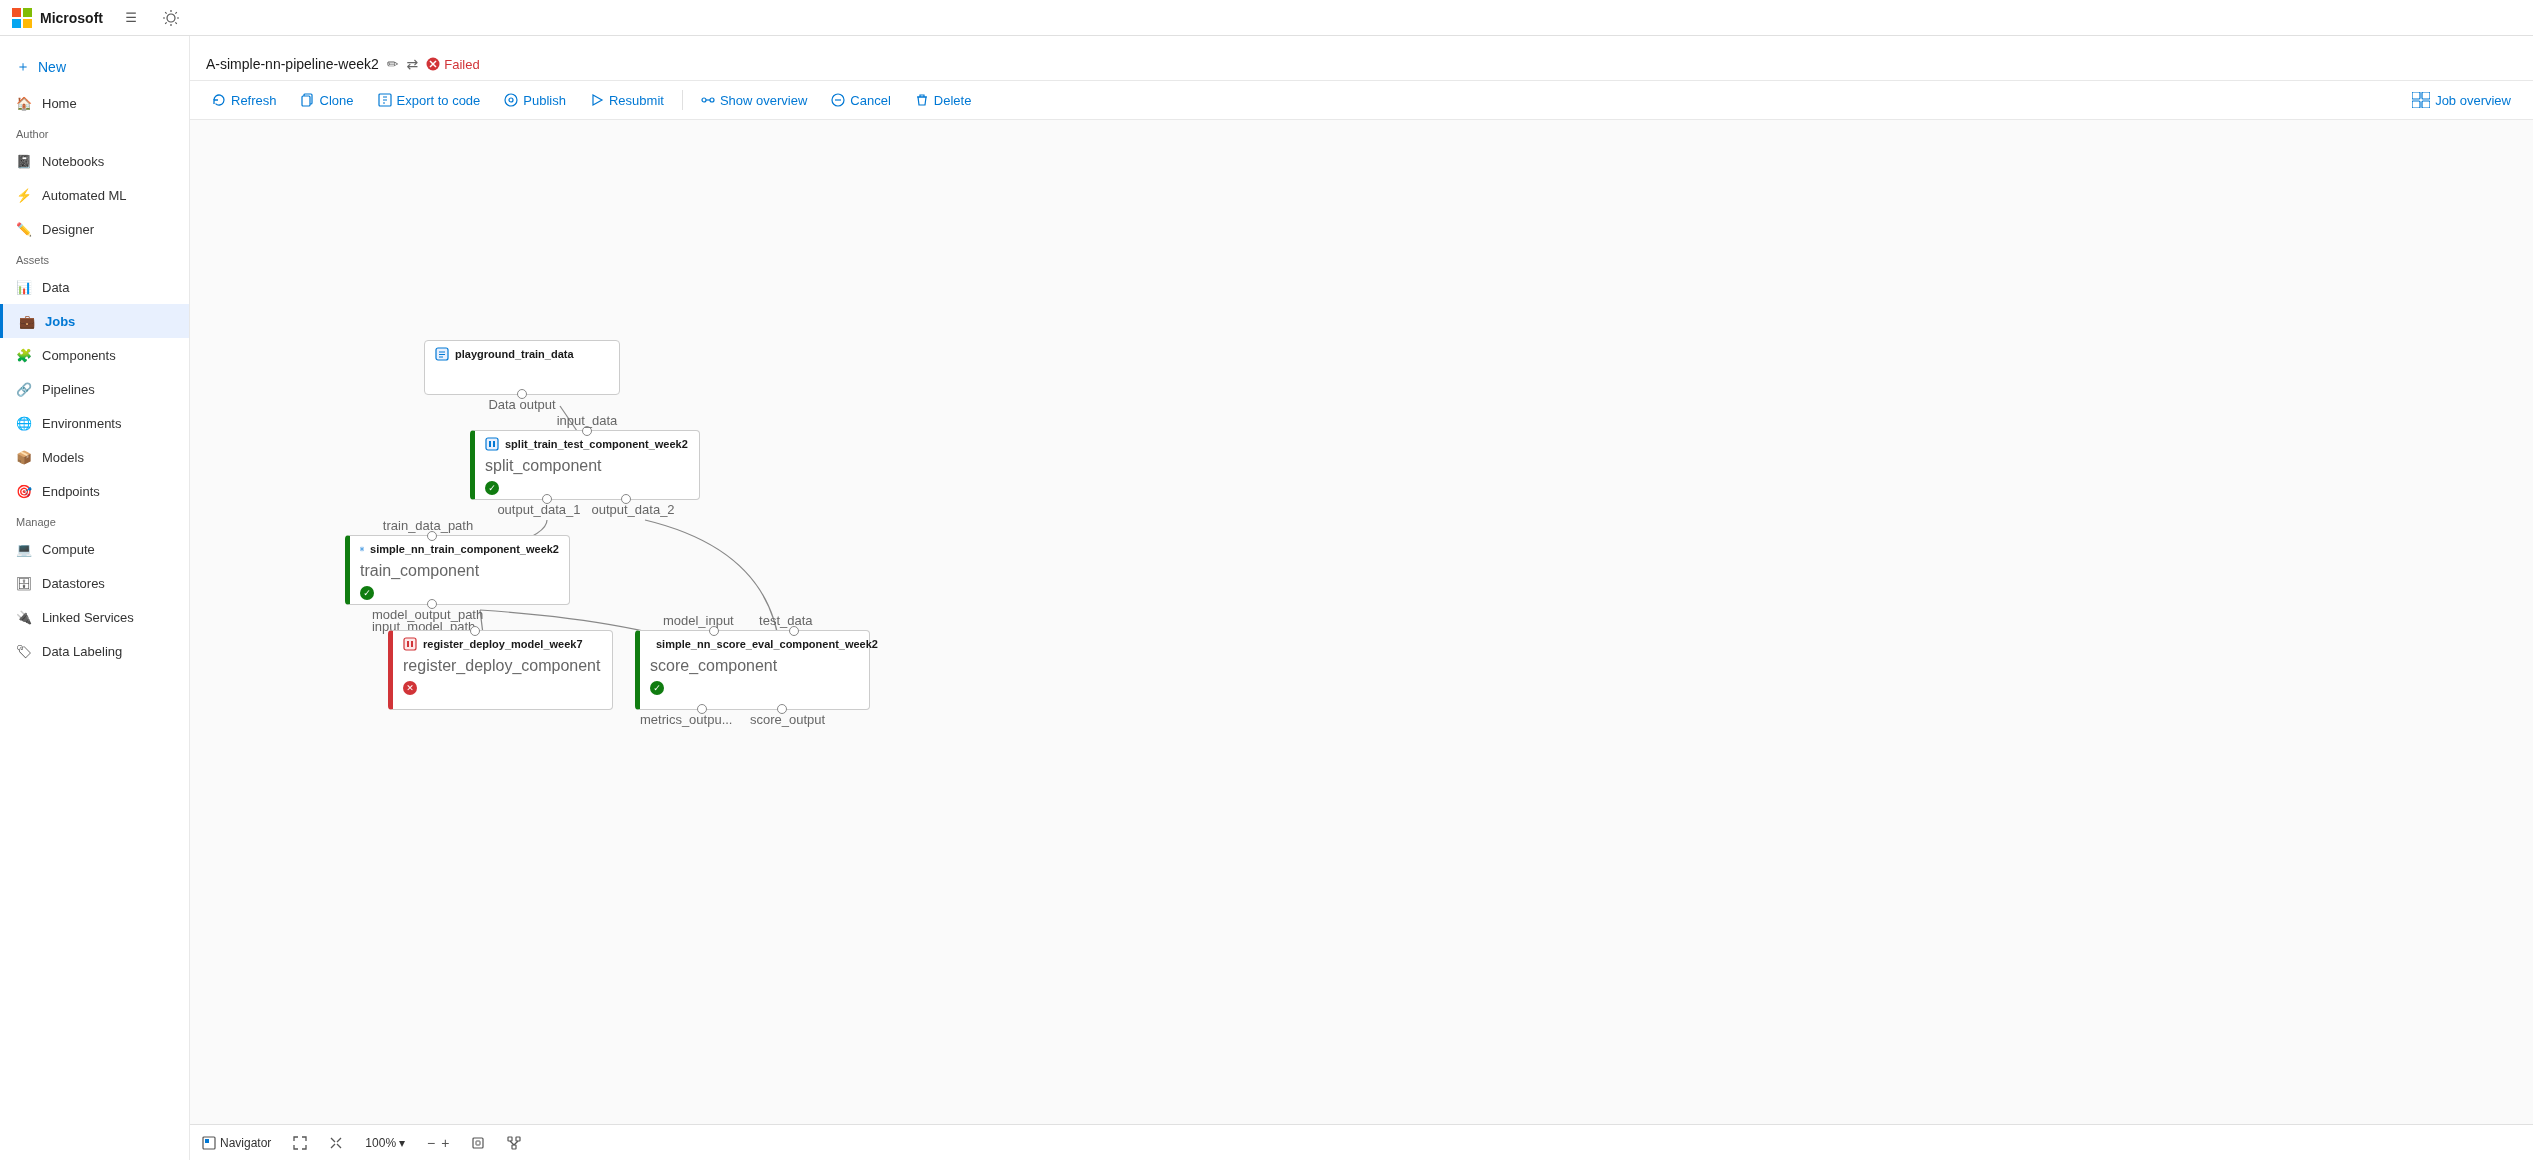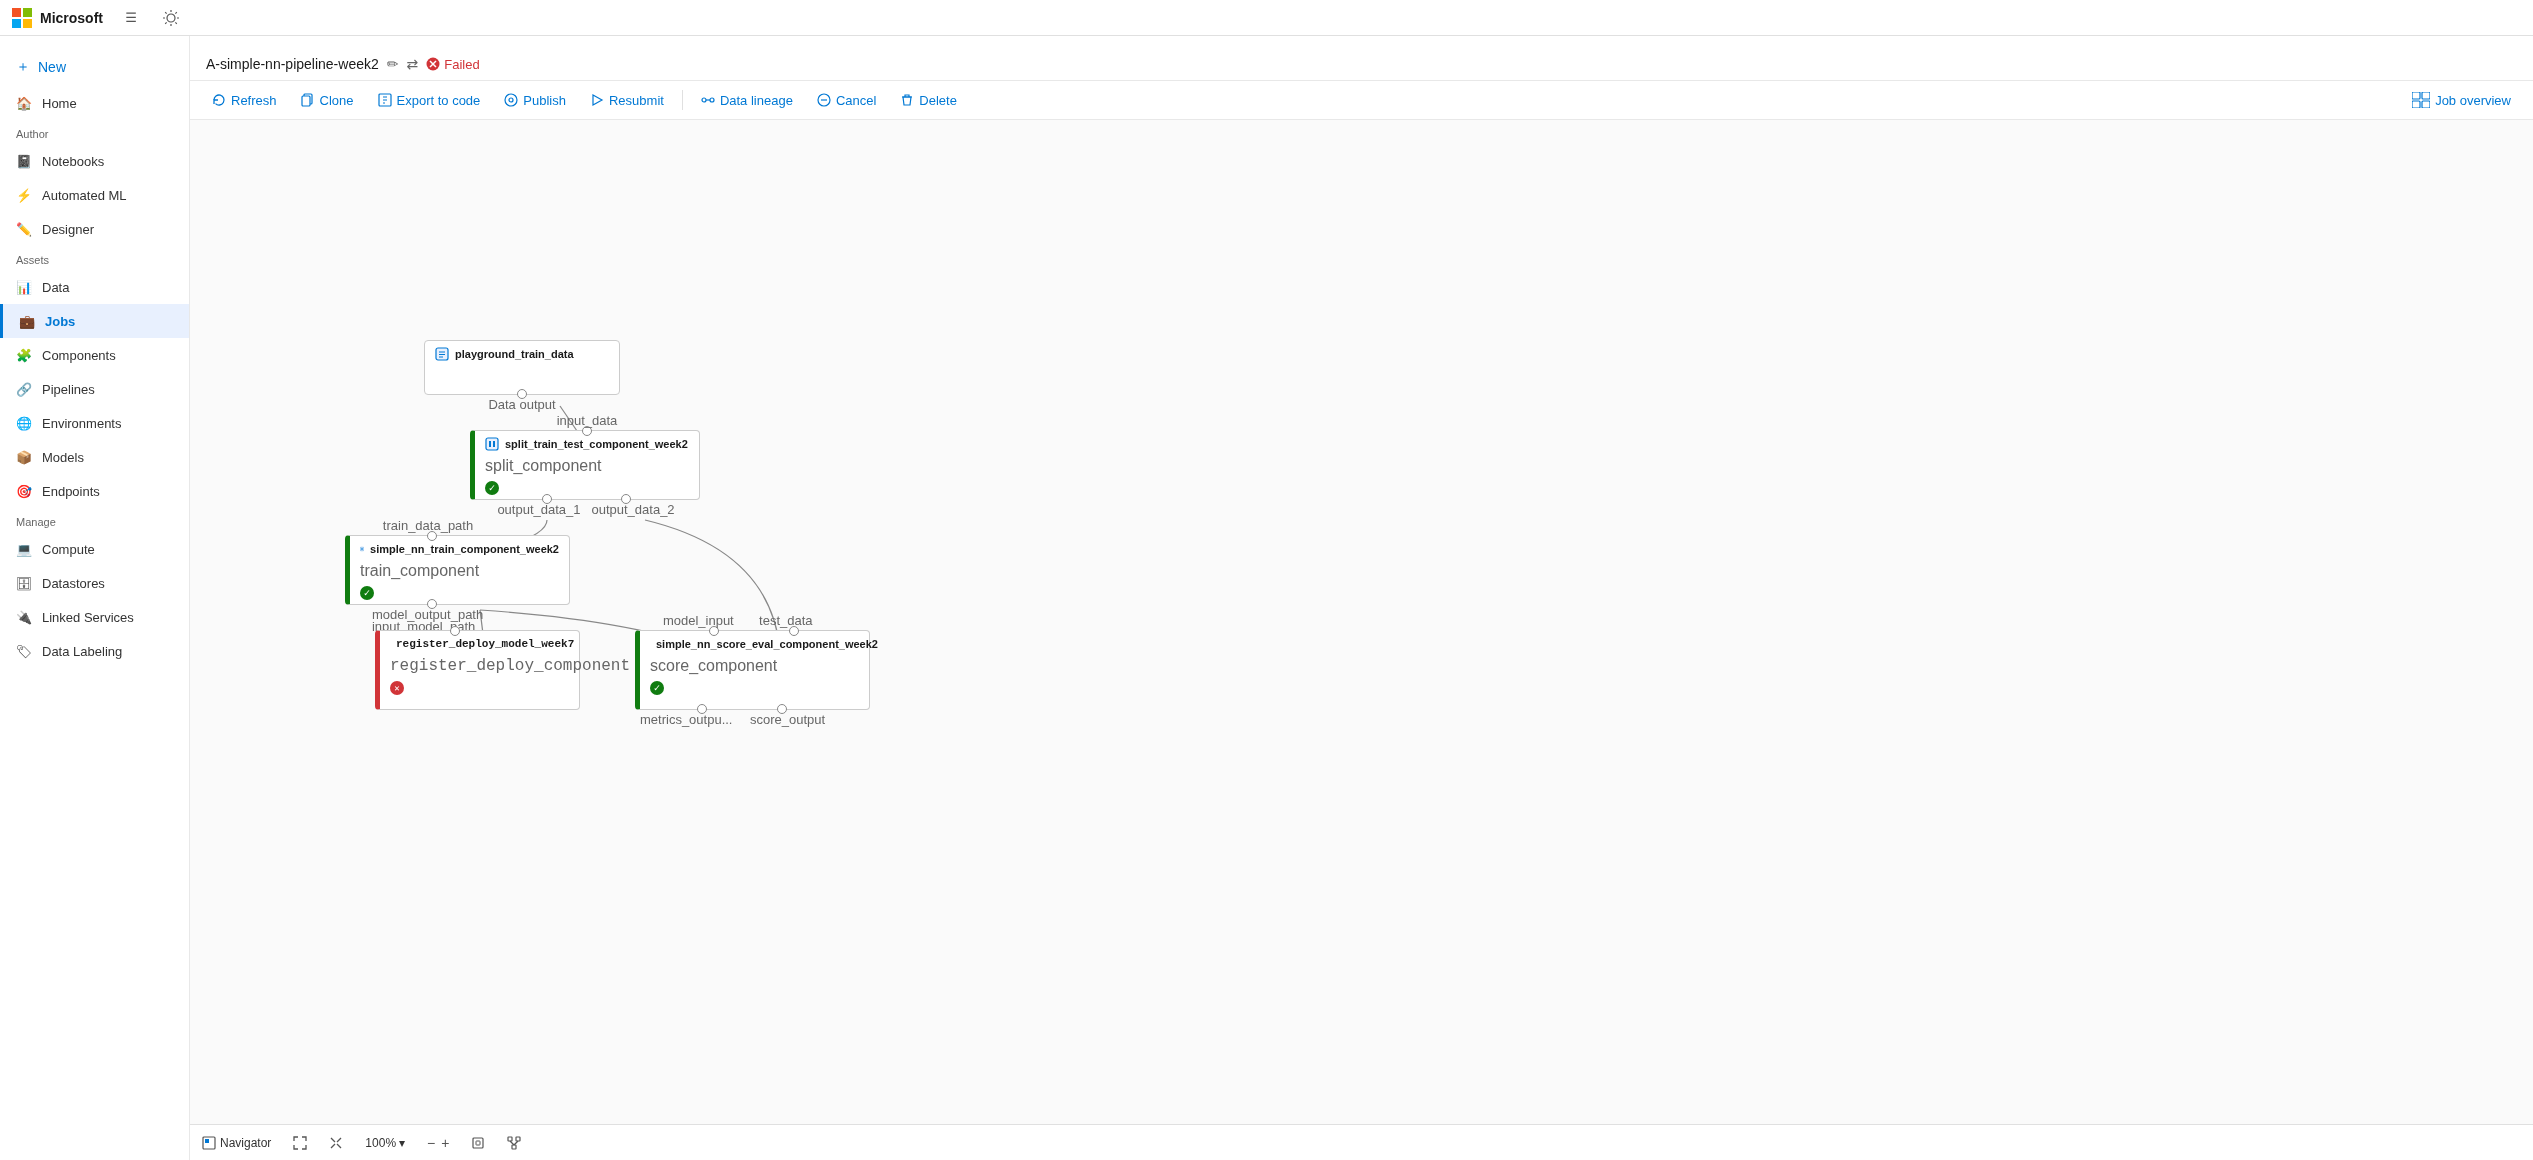--- a/index.html
+++ b/index.html
@@ -210,21 +210,21 @@
         </svg>
         <span>Resubmit</span>
       </div>
       <div class="toolbar-separator"></div>
       <div class="toolbar-btn">
         <svg width="14" height="14" viewBox="0 0 14 14">
           <circle cx="3" cy="7" r="2" stroke="#0078d4" stroke-width="1.2" fill="none"></circle>
           <circle cx="11" cy="7" r="2" stroke="#0078d4" stroke-width="1.2" fill="none"></circle>
           <line x1="5" y1="7" x2="9" y2="7" stroke="#0078d4" stroke-width="1.2"></line>
         </svg>
-        <span>Data lineage</span>
+        <span>Show overview</span>
       </div>
       <div class="toolbar-btn">
         <svg width="14" height="14" viewBox="0 0 14 14">
           <circle cx="7" cy="7" r="6" stroke="#0078d4" stroke-width="1.2" fill="none"></circle>
           <line x1="4" y1="7" x2="10" y2="7" stroke="#0078d4" stroke-width="1.2"></line>
         </svg>
         <span>Cancel</span>
       </div>
       <div class="toolbar-btn">
         <svg width="14" height="14" viewBox="0 0 14 14">
@@ -319,21 +319,21 @@
         <div class="port-label" style="bottom:-30px; left:10%;">input_model_path</div>
       </div>
 
       <div style="position:absolute; left:360px; top:518px;">
         <svg width="18" height="18" viewBox="0 0 18 18">
           <circle cx="9" cy="9" r="3" stroke="#888" stroke-width="1.2" fill="none"></circle>
           <path d="M9 1v2M9 15v2M1 9h2M15 9h2M3.2 3.2l1.4 1.4M13.4 13.4l1.4 1.4M3.2 14.8l1.4-1.4M13.4 4.6l1.4-1.4" stroke="#888" stroke-width="1.2"></path>
         </svg>
       </div>
 
-      <div class="node" style="left:185px; top:510px; width:205px; min-height:80px; border-left:5px solid #d13438;font-family:Liberation Mono, monospace;">
+      <div class="node" style="left:198px; top:510px; width:225px; min-height:80px; border-left:5px solid #d13438;">
         <div class="node-header">
           <svg width="14" height="14" viewBox="0 0 14 14">
             <rect x="1" y="1" width="12" height="12" rx="2" fill="#fde8e8" stroke="#d13438" stroke-width="1.2"></rect>
             <path d="M4 4h2v6H4zM8 4h2v6H8z" fill="#d13438"></path>
           </svg>
           <span class="node-title">register_deploy_model_week7</span>
         </div>
         <div class="node-subtitle">register_deploy_component</div>
         <div style="width:14px;height:14px;border-radius:50%;background:#d13438;margin:2px 10px 4px;display:flex;align-items:center;justify-content:center;">
           <span style="color:white;font-size:9px;">✕</span>

